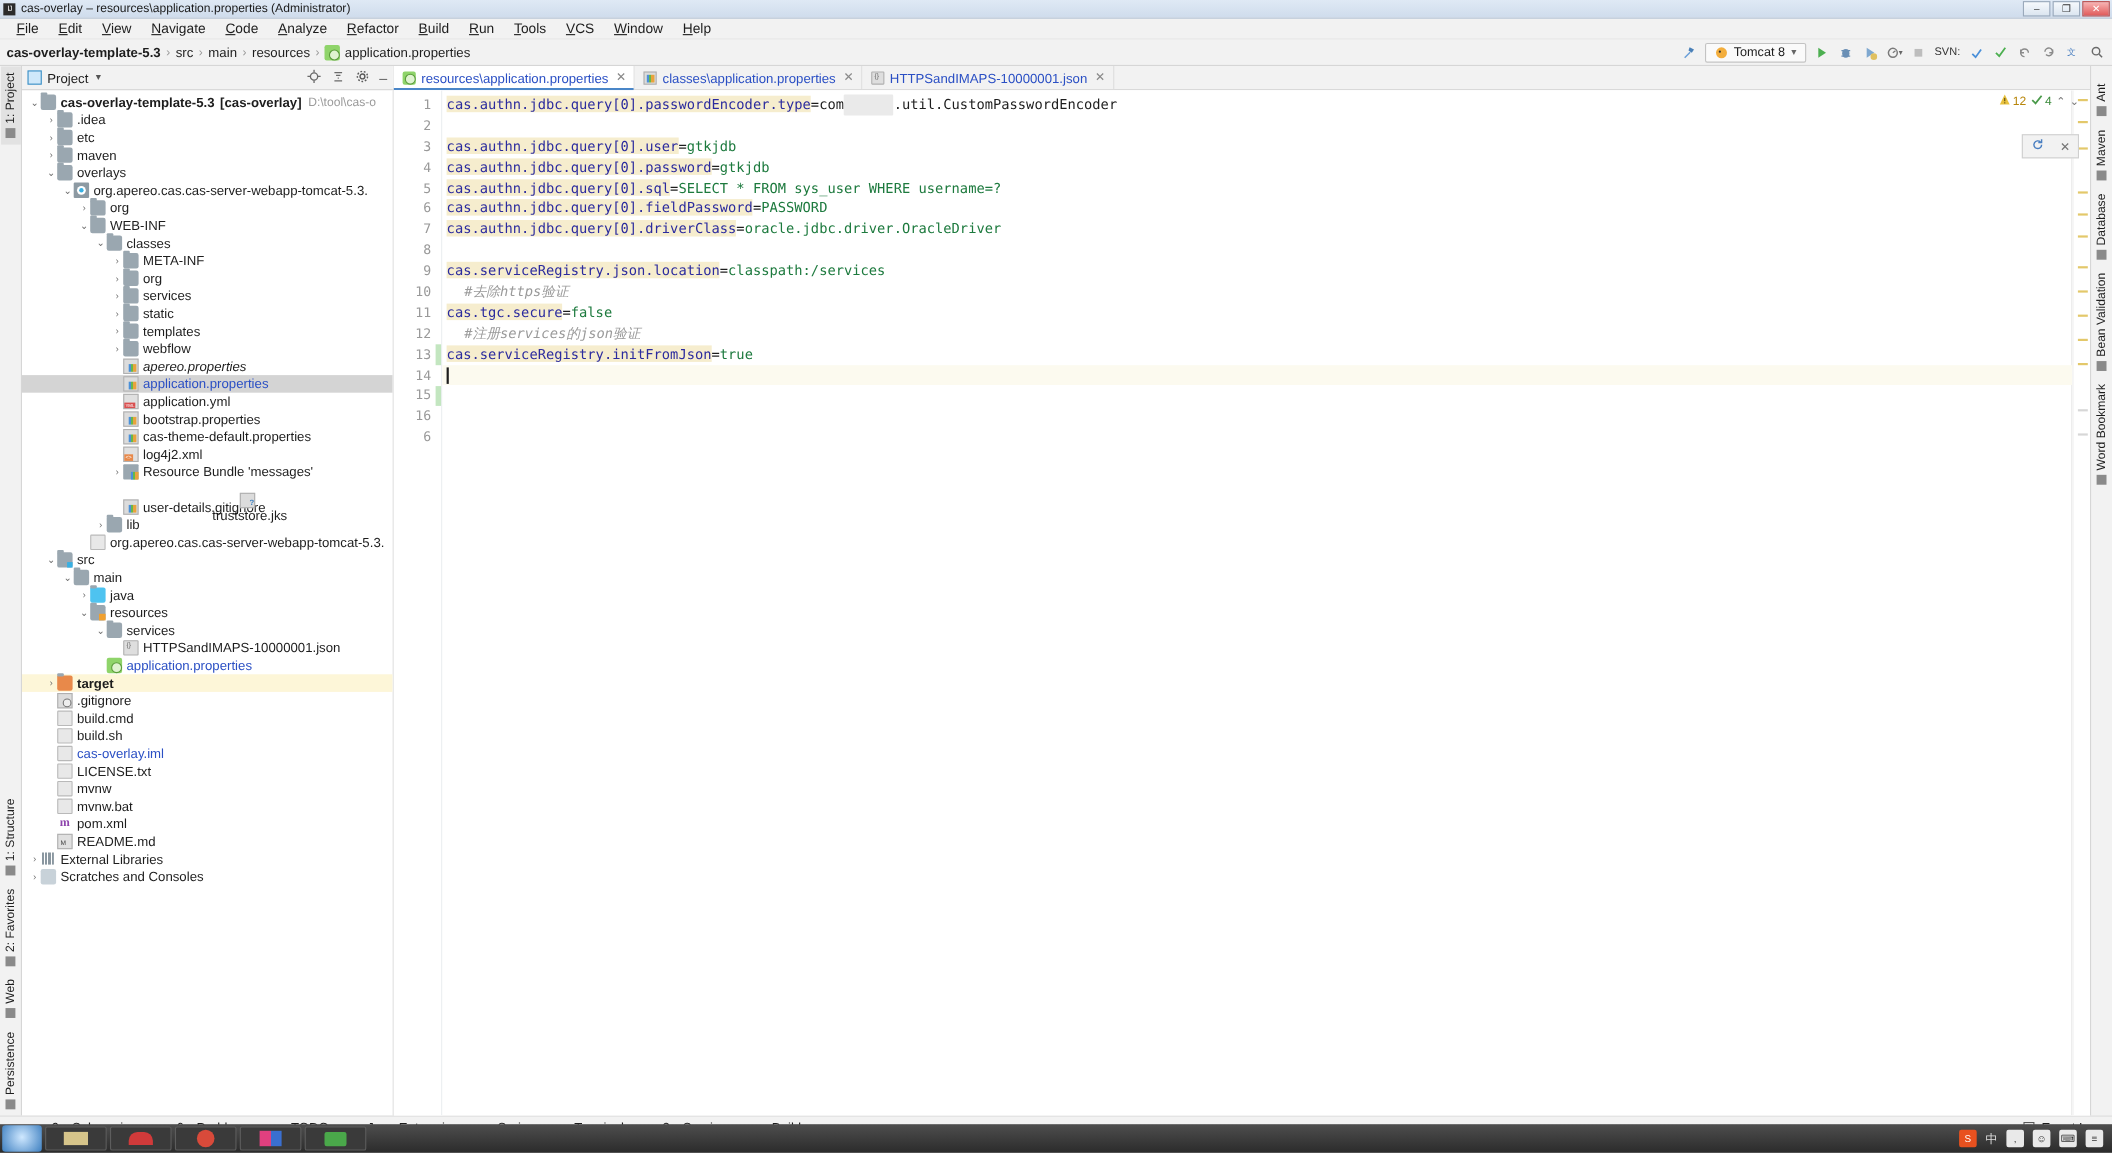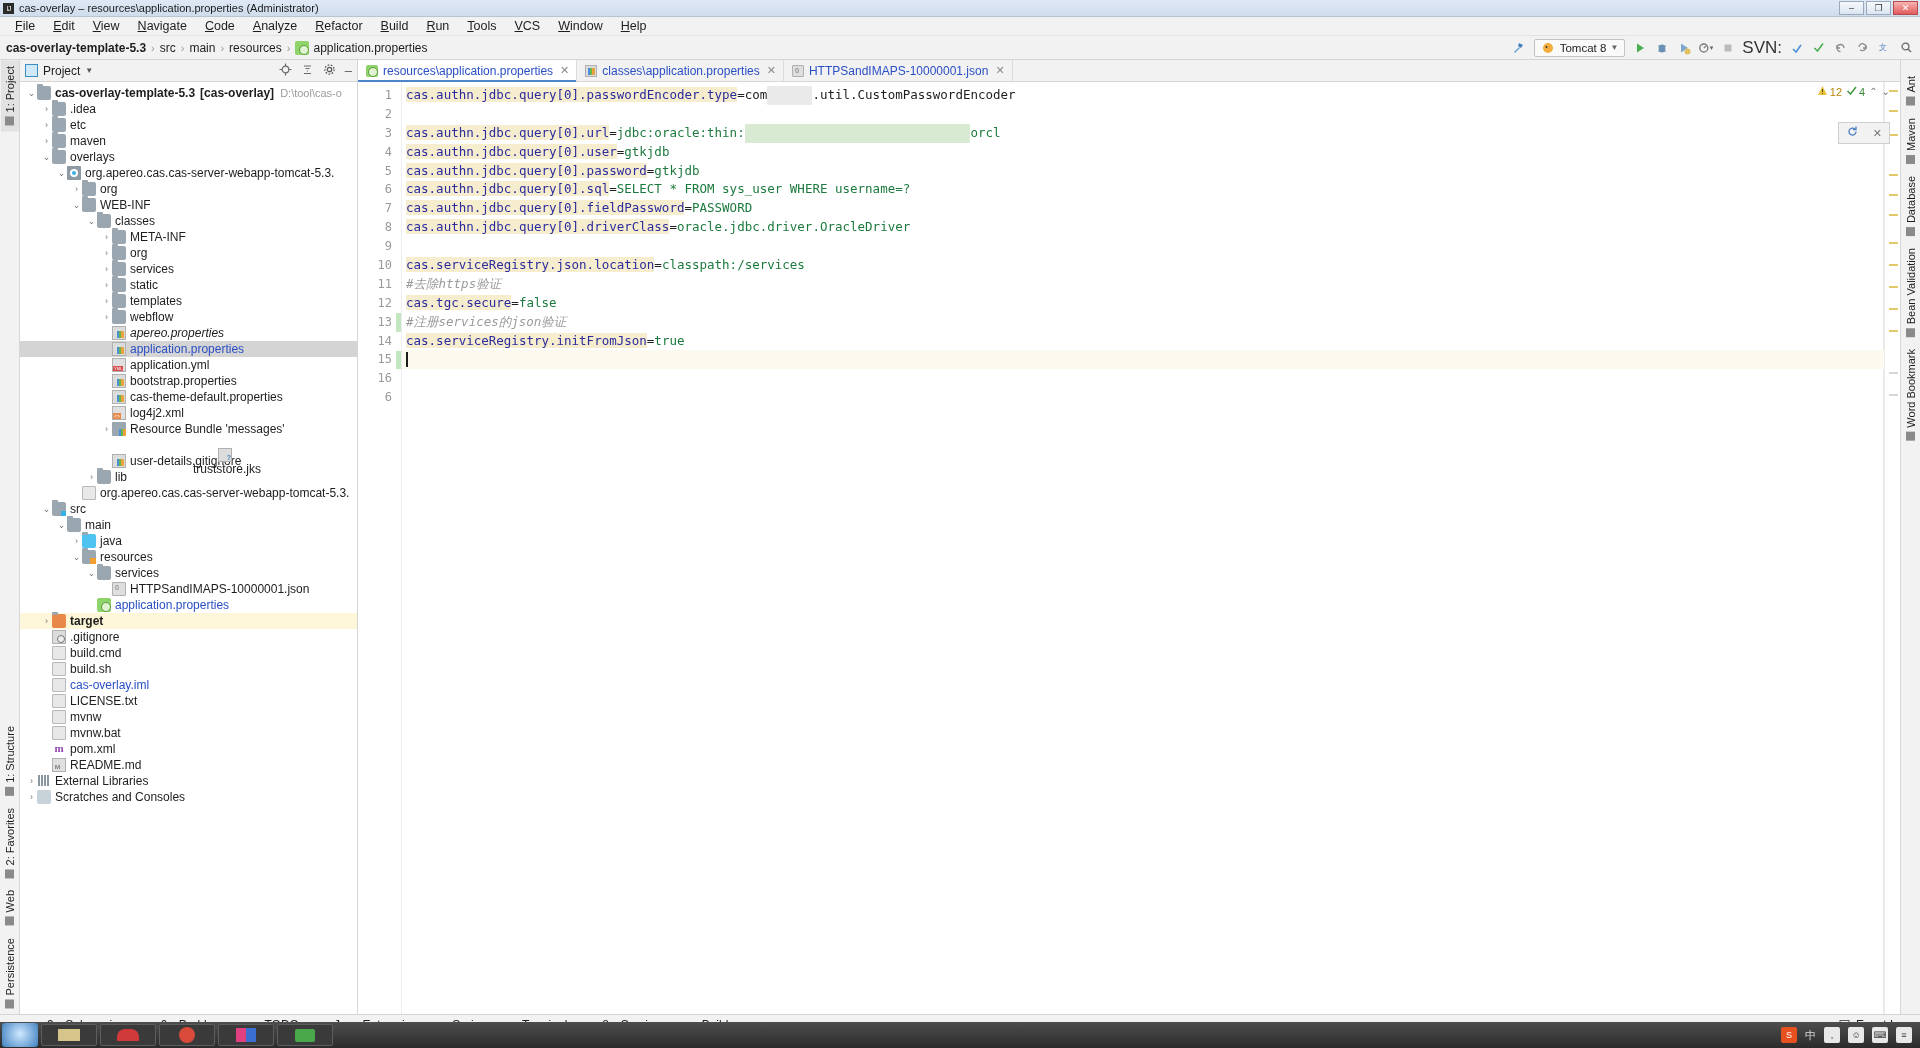--- a/index.html
+++ b/index.html
@@ -46,21 +46,21 @@
   .crumb { font-size:12px; color:#1d1d1d; display:flex; align-items:center; }
   .crumb.bold { font-weight:bold; }
   .crumb-sep { color:#999; margin:0 5px; font-size:11px; }
   .crumb-icon { width:12px;height:12px;margin-right:4px; display:inline-block;}
   .navbar-right { margin-left:auto; display:flex; align-items:center; gap:7px; }
   .run-config {
     display:flex;align-items:center;gap:4px;border:1px solid #c3c3c3;background:#fafafa;
     height:18px;padding:0 6px;font-size:11.5px;border-radius:2px;
   }
   .tb-icon { width:15px;height:15px;display:inline-flex;align-items:center;justify-content:center; }
-  .svn-label{font-size:17px;color:#333;}
+  .svn-label{font-size:10px;color:#333;}
 
   
   .main {
     display:flex; height:calc(1048px - 17px - 19px - 24px - 20px - 14px);
     position:relative;
   }
   
   .leftstrip, .rightstrip {
     width:20px; background:#f2f2f2; border-right:1px solid #d6d6d6;
     display:flex; flex-direction:column; align-items:center; position:relative;
@@ -164,21 +164,21 @@
 
   .code {
     flex:1; padding-top:4px; position:relative; overflow:hidden;
     font-family:"DejaVu Sans Mono", monospace; font-size:12.5px;
   }
   .cline { height:18.9px; line-height:18.9px; white-space:pre; padding-left:4px; position:relative;}
   .cline.caretline { background:#fcfaef; }
   .k { color:#2b2b9e; background:#f6edce; }
   .v { color:#1d7a3e; }
   .vd { color:#1d1d1d; }
-  .cm { color:#9a9a9a; font-style:italic; }
+  .cm { color:#9a9a9a; font-style:italic;margin-left:16px; }
   .blur { display:inline-block; background:#eaeaea; color:transparent; border-radius:1px; }
   .blurg { display:inline-block; background:#d9ead3; color:transparent; border-radius:1px; }
   .caret { position:absolute; width:1.5px; background:#1d1d1d; height:15px; top:2px; }
 
   .codepane-right-border{position:absolute;right:0;top:0;bottom:0;width:1px;background:#e6e6e6;}
 
   
   .inspect {
     width:16px; background:#fff; border-left:1px solid #eee;
     position:relative; flex:0 0 16px;
@@ -689,21 +689,20 @@
           <div class="gline">15</div>
           <div class="gline">16</div>
           <div class="gline">6</div>
           <div class="anno-green" style="right: 0px; top: 230.8px; height: 18.9px;"></div>
           <div class="anno-green" style="right: 0px; top: 268.6px; height: 18.9px;"></div>
         </div>
       <div class="code" id="code">
         <div class="codepane-right-border"></div>
       <div class="cline"><span class="k">cas.authn.jdbc.query[0].passwordEncoder.type</span><span class="vd">=</span><span class="vd">com</span><span class="blur">XXXXXX</span><span class="vd">.util.CustomPasswordEncoder</span></div>
           <div class="cline"></div>
-          <div class="cline"><span class="k">cas.authn.jdbc.query[0].url</span><span class="vd">=</span><span class="v">jdbc:oracle:thin:</span><span class="blurg">XXXXXXXXXXXXXXXXXXXXXXXXXXXXXX</span><span class="v">orcl</span></div>
           <div class="cline"><span class="k">cas.authn.jdbc.query[0].user</span><span class="vd">=</span><span class="v">gtkjdb</span></div>
           <div class="cline"><span class="k">cas.authn.jdbc.query[0].password</span><span class="vd">=</span><span class="v">gtkjdb</span></div>
           <div class="cline"><span class="k">cas.authn.jdbc.query[0].sql</span><span class="vd">=</span><span class="v">SELECT * FROM sys_user WHERE username=?</span></div>
           <div class="cline"><span class="k">cas.authn.jdbc.query[0].fieldPassword</span><span class="vd">=</span><span class="v">PASSWORD</span></div>
           <div class="cline"><span class="k">cas.authn.jdbc.query[0].driverClass</span><span class="vd">=</span><span class="v">oracle.jdbc.driver.OracleDriver</span></div>
           <div class="cline"></div>
           <div class="cline"><span class="k">cas.serviceRegistry.json.location</span><span class="vd">=</span><span class="v">classpath:/services</span></div>
           <div class="cline"><span class="cm">#去除https验证</span></div>
           <div class="cline"><span class="k">cas.tgc.secure</span><span class="vd">=</span><span class="v">false</span></div>
           <div class="cline"><span class="cm">#注册services的json验证</span></div>

